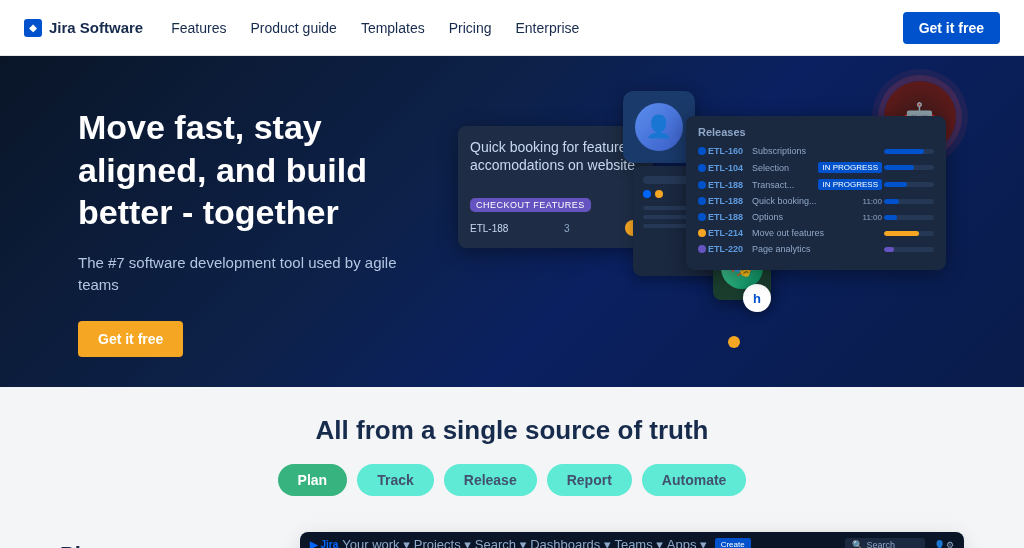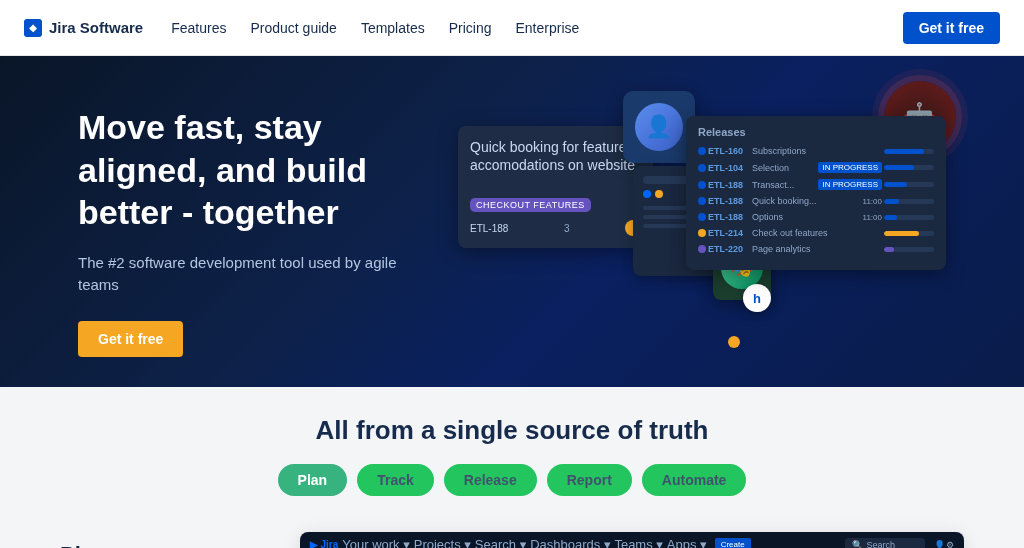--- a/index.html
+++ b/index.html
@@ -156,21 +156,21 @@
     
     .section-truth {
       background: #f4f5f7; padding: 28px 60px 16px; text-align: center;
     }
     .section-title { font-size: 26px; font-weight: 700; color: #172b4d; margin-bottom: 18px; }
     .pills { display: flex; justify-content: center; gap: 10px; margin-bottom: 20px; }
     .pill {
       padding: 8px 20px; border-radius: 20px; font-size: 14px; font-weight: 600; cursor: pointer; border: none;
     }
     .pill-active { background: #36b37e; color: #fff; }
-    .pill-inactive { background: #22c55e; color: #42526e; }
+    .pill-inactive { background: #5eead4; color: #42526e; }
 
     
     .section-plan {
       display: flex; gap: 40px; background: #f4f5f7; padding: 0 60px 20px; align-items: flex-start;
     }
     .plan-text { flex: 0 0 200px; padding-top: 10px; }
     .plan-heading { font-size: 22px; font-weight: 700; color: #172b4d; margin-bottom: 12px; }
 
     
     .jira-board {
@@ -205,21 +205,21 @@
       <a class="nav-link">Pricing</a>
       <a class="nav-link">Enterprise</a>
     </div>
   </div>
   <button class="btn-get-free">Get it free</button>
 </nav>
 
 <section class="hero">
   <div class="hero-text">
     <h1 class="hero-title">Move fast, stay aligned, and build better - together</h1>
-    <p class="hero-subtitle">The #2 software development tool used by agile teams</p>
+    <p class="hero-subtitle">The #7 software development tool used by agile teams</p>
     <button class="btn-hero-free">Get it free</button>
   </div>
 
   <div class="hero-visual">
 
     <div class="card-booking">
       <div class="card-booking-title">Quick booking for featured accomodations on website</div>
       <div class="badge-checkout">CHECKOUT FEATURES</div>
       <div class="card-booking-row">
         <span class="card-booking-id">ETL-188</span>
@@ -302,21 +302,21 @@
         <span class="release-id">ETL-188</span>
         <span class="release-desc">Options</span>
         <span style="font-size:8px;color:#8fa8c8;white-space:nowrap">11:00</span>
         <div class="release-bar-wrap">
           <div class="release-bar" style="width:25%;background:#0052cc"></div>
         </div>
       </div>
       <div class="release-row">
         <div class="release-dot" style="background:#f5a623"></div>
         <span class="release-id">ETL-214</span>
-        <span class="release-desc">Check out features</span>
+        <span class="release-desc">Move out features</span>
         <div class="release-bar-wrap">
           <div class="release-bar" style="width:70%;background:#f5a623"></div>
         </div>
       </div>
       <div class="release-row">
         <div class="release-dot release-dot-purple"></div>
         <span class="release-id">ETL-220</span>
         <span class="release-desc">Page analytics</span>
         <div class="release-bar-wrap">
           <div class="release-bar" style="width:20%;background:#6554c0"></div>

